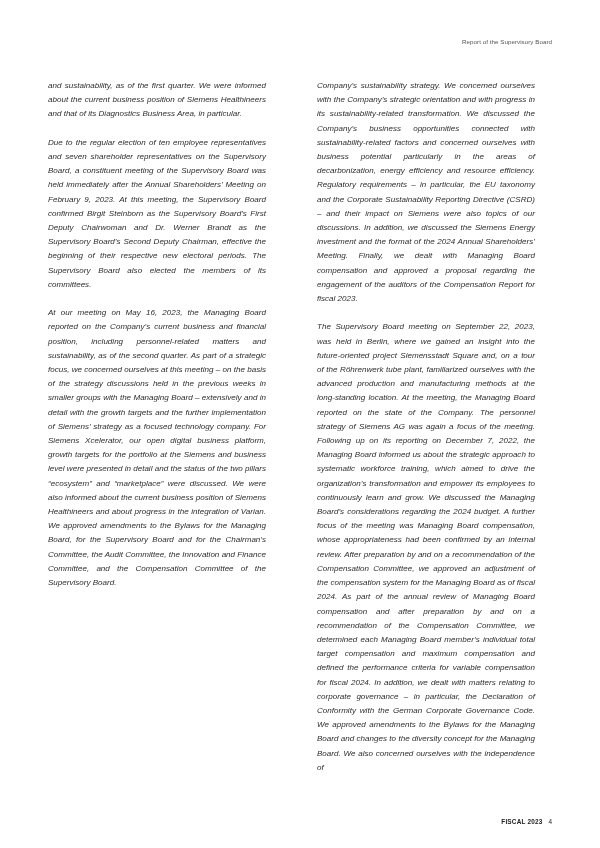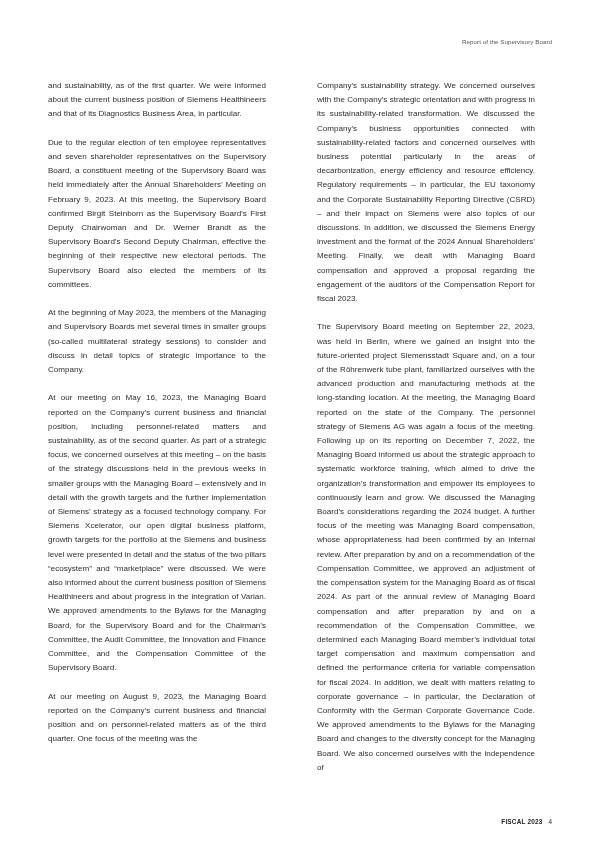--- a/index.html
+++ b/index.html
@@ -1,37 +1,35 @@
 <!DOCTYPE html>
 <html><head>
 <meta charset="utf-8">
 <style>
   html, body { margin: 0; padding: 0; background: #ffffff; }
   body { width: 600px; height: 848px; position: relative; overflow: hidden;
          font-family: "Liberation Sans", sans-serif; color: #2d2d2d; }
   .running-head { position: absolute; top: 38px; right: 48px; font-size: 6.2px; color: #555; letter-spacing: 0.05px; }
-  .col { position: absolute; top: 79px; width: 218px; font-size: 8.05px; line-height: 14.2px; text-align: justify; hyphens: manual; }
+  .col { position: absolute; top: 79px; width: 218px; font-size: 8.05px; line-height: 14.2px; text-align: justify; hyphens: manual; font-style: italic; }
   .col.left { left: 48px; }
   .col.right { left: 317px; }
   .col p { margin: 0 0 14.2px 0; }
   .footer { position: absolute; top: 818px; right: 48px; font-size: 6.4px; color: #222; }
   .footer .fiscal { font-weight: bold; letter-spacing: 0.2px; }
   .footer .page { margin-left: 6px; }
 </style>
 </head>
 <body>
 
 <div class="running-head">Report of the Supervisory Board</div>
 
 <div class="col left">
   <p>and sustainability, as of the first quarter. We were in­formed about the current business position of Siemens Healthineers and that of its Diagnostics Business Area, in particular.</p>
   <p>Due to the regular election of ten employee representa­tives and seven shareholder representatives on the Supervisory Board, a constituent meeting of the Super­visory Board was held immediately after the Annual Shareholders’ Meeting on February 9, 2023. At this meet­ing, the Supervisory Board confirmed Birgit Steinborn as the Supervisory Board’s First Deputy Chairwoman and Dr. Werner Brandt as the Supervisory Board’s Second Deputy Chairman, effective the beginning of their re­spective new electoral periods. The Supervisory Board also elected the members of its committees.</p>
-  <p>At the beginning of May 2023, the members of the Managing and Supervisory Boards met several times in smaller groups (so-called multilateral strategy sessions) to consider and discuss in detail topics of strategic importance to the Company.</p>
   <p>At our meeting on May 16, 2023, the Managing Board reported on the Company’s current business and finan­cial position, including personnel-related matters and sustainability, as of the second quarter. As part of a stra­tegic focus, we concerned ourselves at this meeting – on the basis of the strategy discussions held in the previous weeks in smaller groups with the Managing Board – ex­tensively and in detail with the growth targets and the further implementation of Siemens’ strategy as a focused technology company. For Siemens Xcelerator, our open digital business platform, growth targets for the portfolio at the Siemens and business level were presented in de­tail and the status of the two pillars “ecosystem” and “marketplace” were discussed. We were also informed about the current business position of Siemens Healthi­neers and about progress in the integration of Varian. We approved amendments to the Bylaws for the Managing Board, for the Supervisory Board and for the Chairman’s Committee, the Audit Committee, the Innovation and Finance Committee, and the Compensation Committee of the Supervisory Board.</p>
-  <p>At our meeting on August 9, 2023, the Managing Board reported on the Company’s current business and finan­cial position and on personnel-related matters as of the third quarter. One focus of the meeting was the</p>
 </div>
 
 <div class="col right">
   <p>Company’s sustainability strategy. We concerned our­selves with the Company’s strategic orientation and with progress in its sustainability-related transformation. We discussed the Company’s business opportunities con­nected with sustainability-related factors and concerned ourselves with business potential particularly in the ar­eas of decarbonization, energy efficiency and resource efficiency. Regulatory requirements – in particular, the EU taxonomy and the Corporate Sustainability Reporting Directive (CSRD) – and their impact on Siemens were also topics of our discussions. In addition, we discussed the Siemens Energy investment and the format of the 2024 Annual Shareholders’ Meeting. Finally, we dealt with Managing Board compensation and approved a pro­posal regarding the engagement of the auditors of the Compensation Report for fiscal 2023.</p>
   <p>The Supervisory Board meeting on September 22, 2023, was held in Berlin, where we gained an insight into the future-oriented project Siemensstadt Square and, on a tour of the Röhrenwerk tube plant, familiarized ourselves with the advanced production and manufacturing methods at the long-standing location. At the meeting, the Managing Board reported on the state of the Company. The person­nel strategy of Siemens AG was again a focus of the meet­ing. Following up on its reporting on December 7, 2022, the Managing Board informed us about the strategic approach to systematic workforce training, which aimed to drive the organization’s transformation and empower its employees to continuously learn and grow. We dis­cussed the Managing Board’s considerations regarding the 2024 budget. A further focus of the meeting was Manag­ing Board compensation, whose appropriateness had been confirmed by an internal review. After preparation by and on a recommendation of the Compensation Commit­tee, we approved an adjustment of the compensation system for the Managing Board as of fiscal 2024. As part of the annual review of Managing Board compensation and after preparation by and on a recommendation of the Compensation Committee, we determined each Manag­ing Board member’s individual total target compensation and maximum compensation and defined the perfor­mance criteria for variable compensation for fiscal 2024. In addition, we dealt with matters relating to corporate gov­ernance – in particular, the Declaration of Conformity with the German Corporate Governance Code. We approved amendments to the Bylaws for the Managing Board and changes to the diversity concept for the Managing Board. We also concerned ourselves with the independence of</p>
 </div>
 
 <div class="footer">
   <span class="fiscal">FISCAL 2023</span><span class="page">4</span>
 </div>

